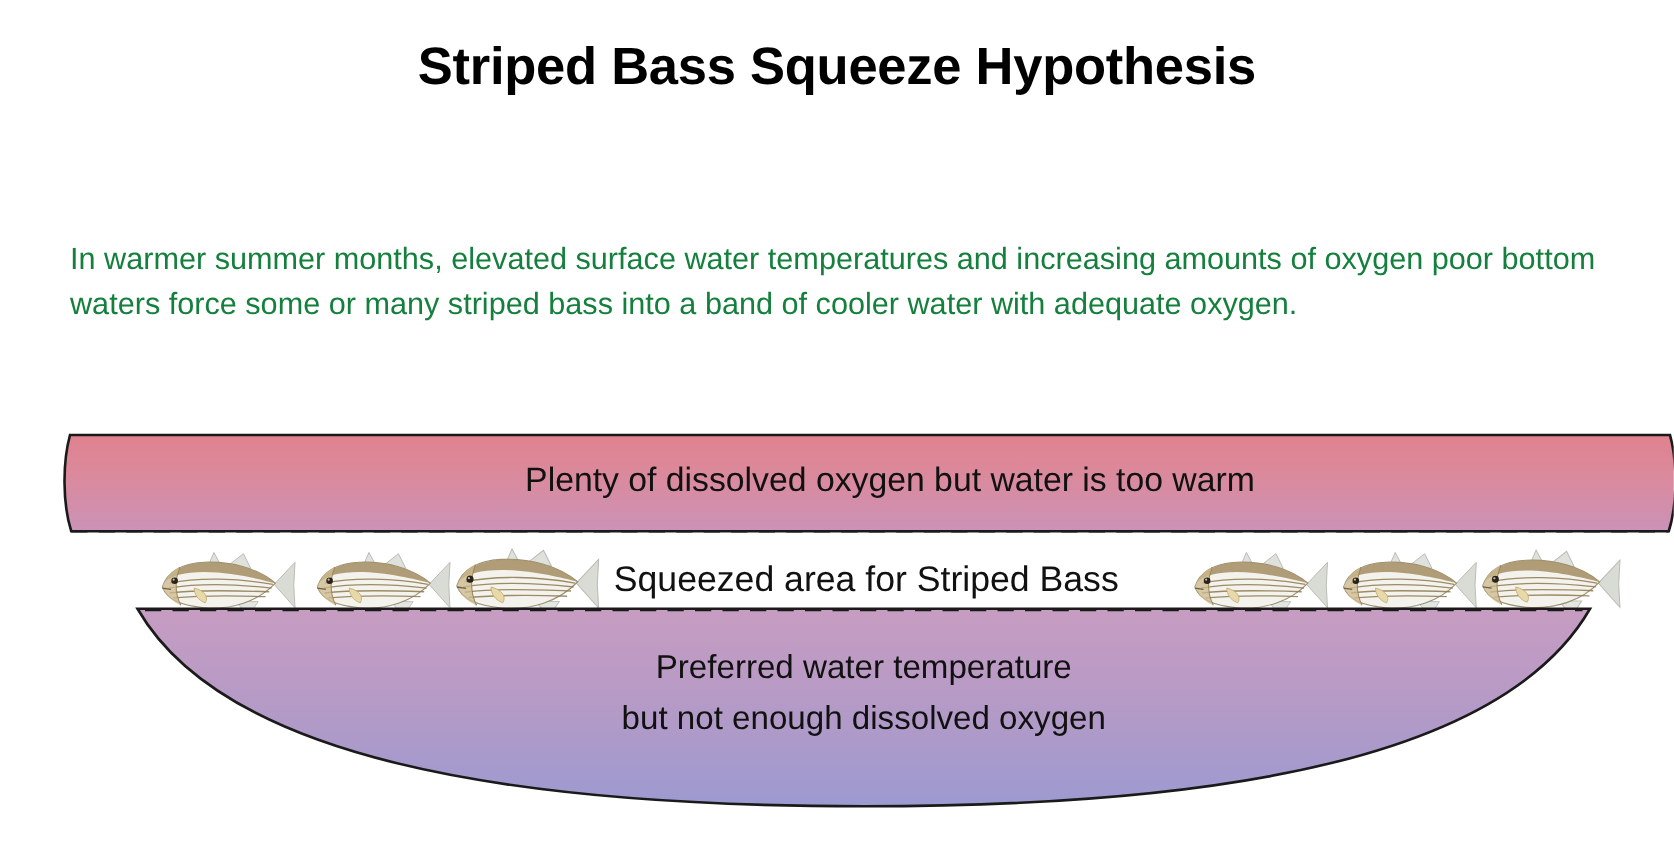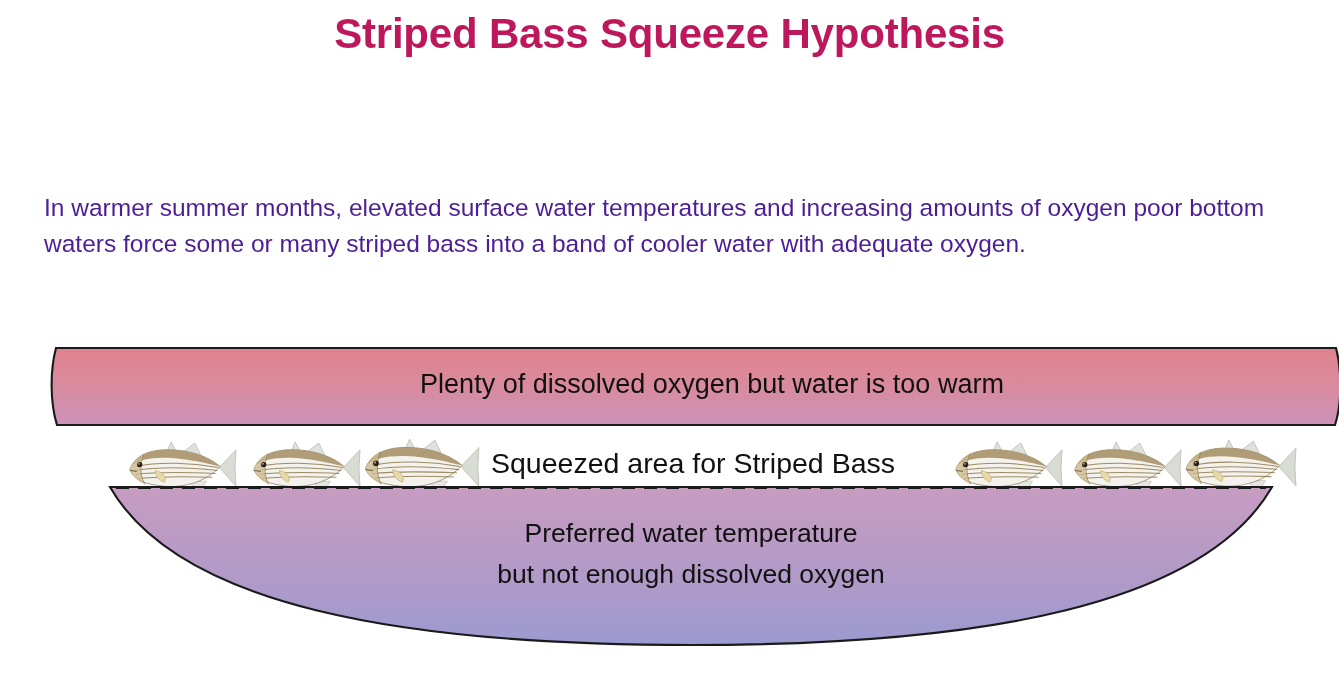--- a/index.html
+++ b/index.html
@@ -12,38 +12,38 @@
     background: #ffffff;
     font-family: "Liberation Sans", sans-serif;
     overflow: hidden;
     position: relative;
   }
 
   
   .slide-title {
     position: absolute;
     left: 0;
-    top: 10px;
+    top: 29px;
     width: 1339px;
     text-align: center;
     font-size: 42px;
     font-weight: bold;
-    color: #be185d;
+    color: #000000;
     letter-spacing: -0.2px;
   }
 
   
   .intro-paragraph {
     position: absolute;
-    left: 44px;
+    left: 56px;
     top: 190px;
     width: 1245px;
     font-size: 24.5px;
     line-height: 1.45;
-    color: #4c1d95;
+    color: #15803d;
   }
 
   
   .diagram {
     position: absolute;
     left: 0;
     top: 335px;
     width: 1339px;
     height: 330px;
     margin-left: 24px;

